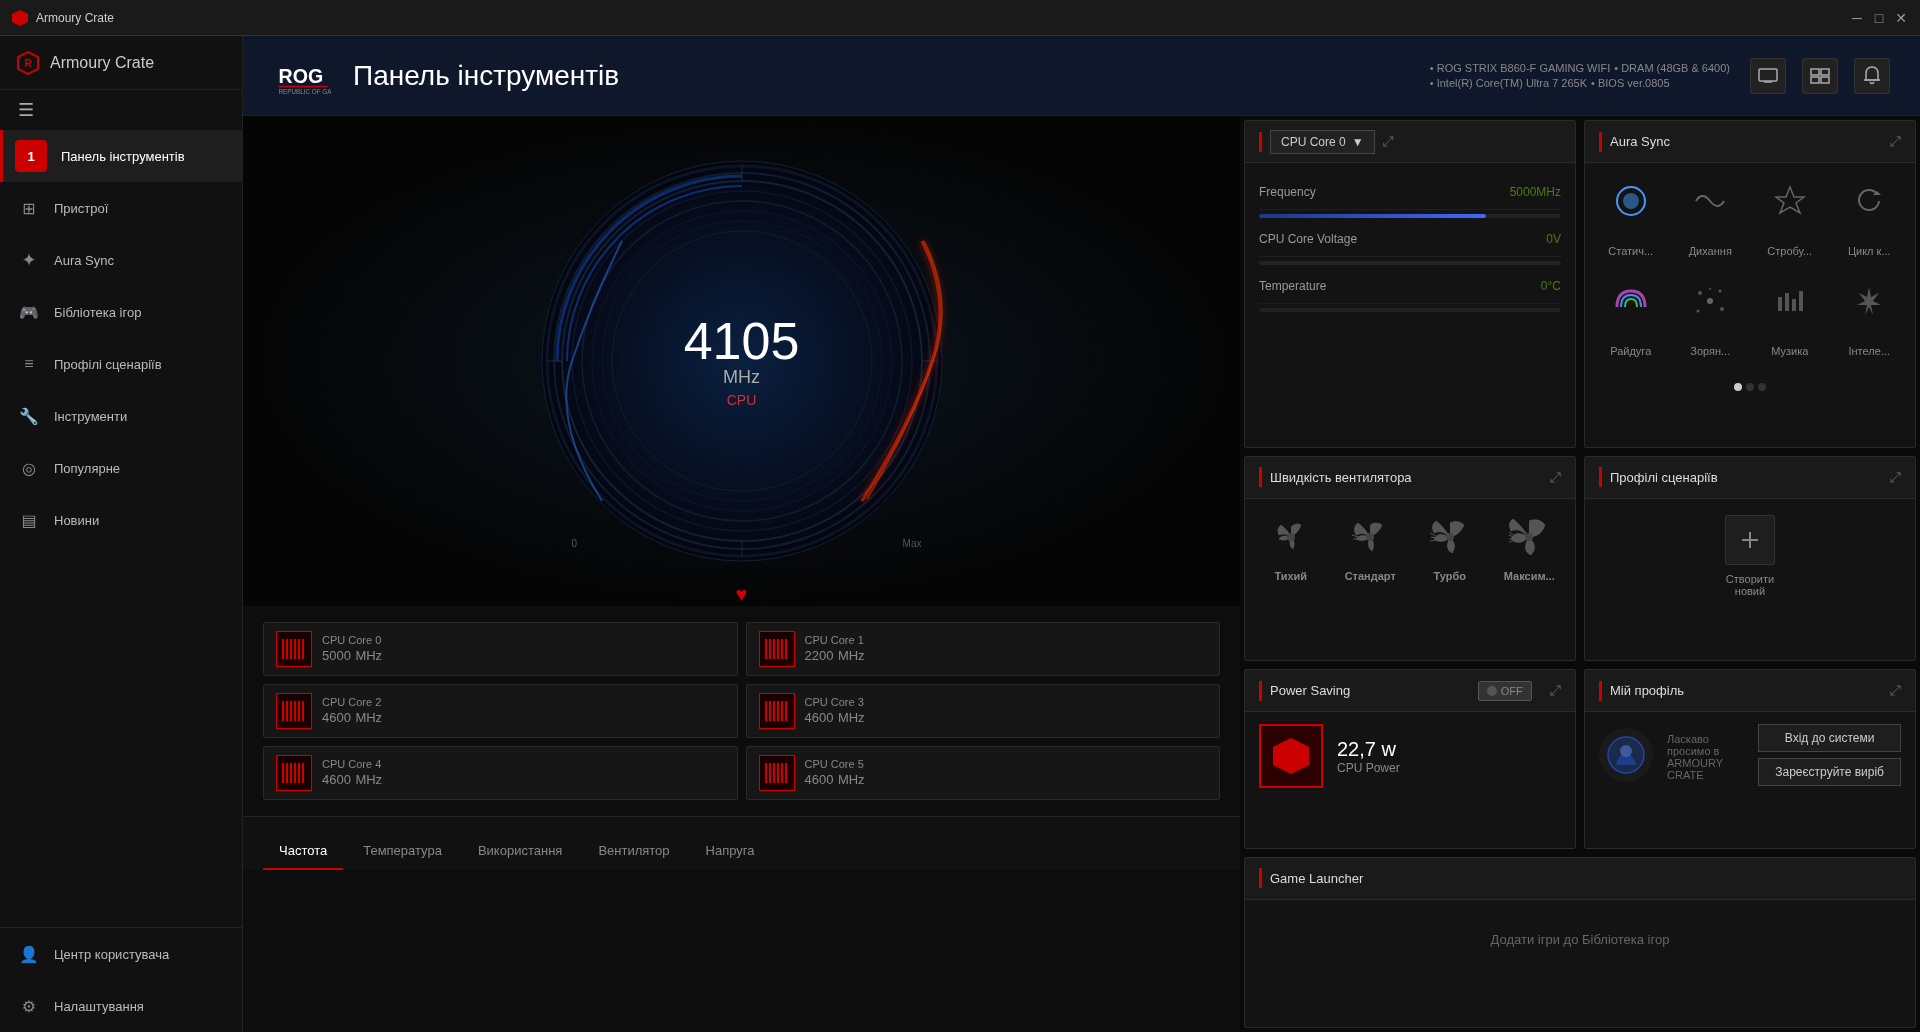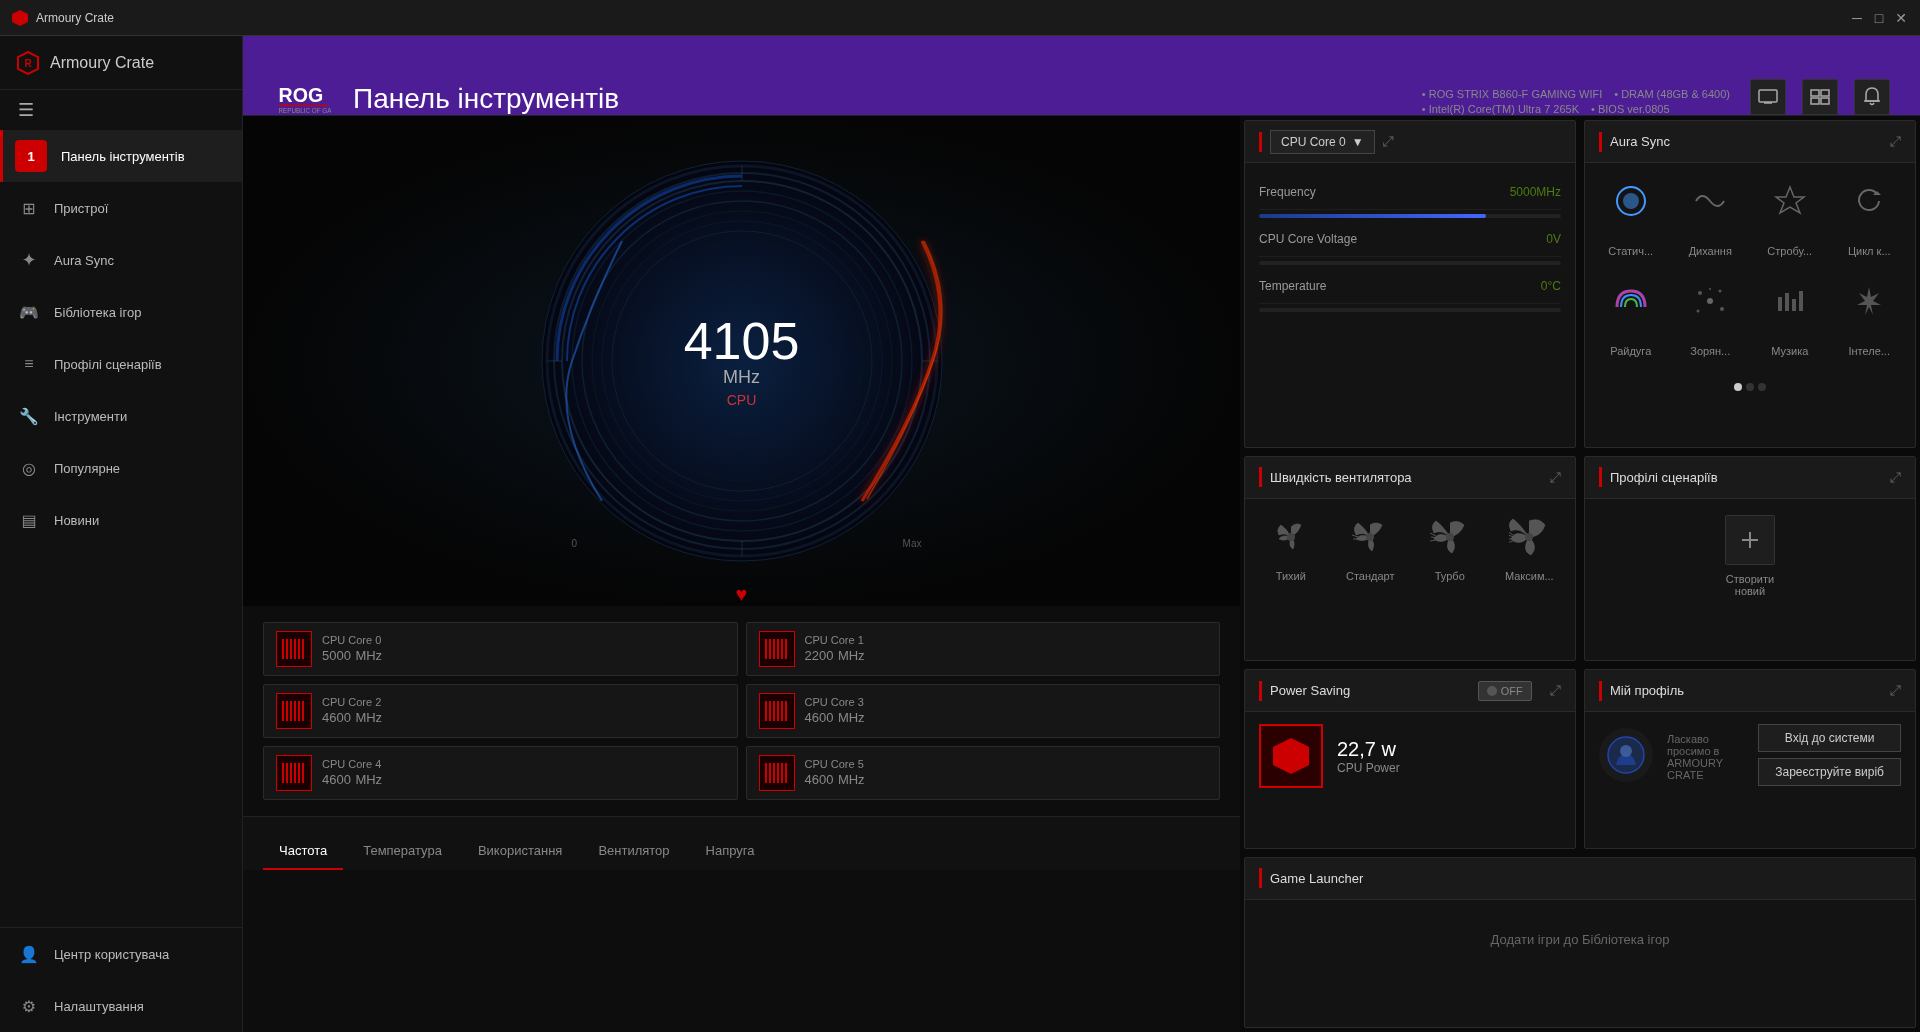--- a/index.html
+++ b/index.html
@@ -89,43 +89,43 @@
       margin-left: 6px;
     }
     .sidebar-item-label { font-size: 13px; color: #bbb; }
     .sidebar-item.active .sidebar-item-label { color: #fff; }
     .sidebar-spacer { flex: 1; }
     .sidebar-bottom { border-top: 1px solid #222; }
 
     
     .header {
       height: 80px;
-      background: #4c1d95;
-      display: flex;
-      align-items: flex-end;
+      background: #0f172a;
+      display: flex;
+      align-items: center;
       padding: 0 30px;
       border-bottom: 1px solid #222;
       flex-shrink: 0;
       gap: 20px;
     }
     .header-rog-logo {
       width: 60px; height: 40px;
       display: flex; align-items: center; justify-content: center;
       flex-shrink: 0;
     }
     .rog-logo-svg { width: 56px; height: 36px; }
     .header-title { font-size: 28px; color: #fff; font-weight: 300; flex: 1; }
     .header-info {
       display: flex;
       flex-direction: column;
       gap: 3px;
       font-size: 11px;
       color: #888;
     }
-    .header-info-row { display: flex; gap: 12px; }
+    .header-info-row { display: flex; gap: 4px; }
     .header-actions { display: flex; gap: 16px; align-items: center; }
     .header-action-btn {
       width: 36px; height: 36px;
       background: #222;
       border: 1px solid #333;
       color: #aaa;
       display: flex; align-items: center; justify-content: center;
       cursor: pointer;
       border-radius: 2px;
       font-size: 16px;
@@ -343,20 +343,21 @@
     }
     .aura-dot { width: 8px; height: 8px; border-radius: 50%; background: #333; }
     .aura-dot.active { background: #ccc; }
 
     
     .fan-icons {
       display: grid;
       grid-template-columns: repeat(4, 1fr);
       gap: 8px;
       padding: 10px;
+      font-weight: bold;
     }
     .fan-item {
       display: flex; flex-direction: column; align-items: center; gap: 6px;
       cursor: pointer;
       padding: 8px 4px;
     }
     .fan-icon {
       font-size: 30px;
       color: #555;
     }

